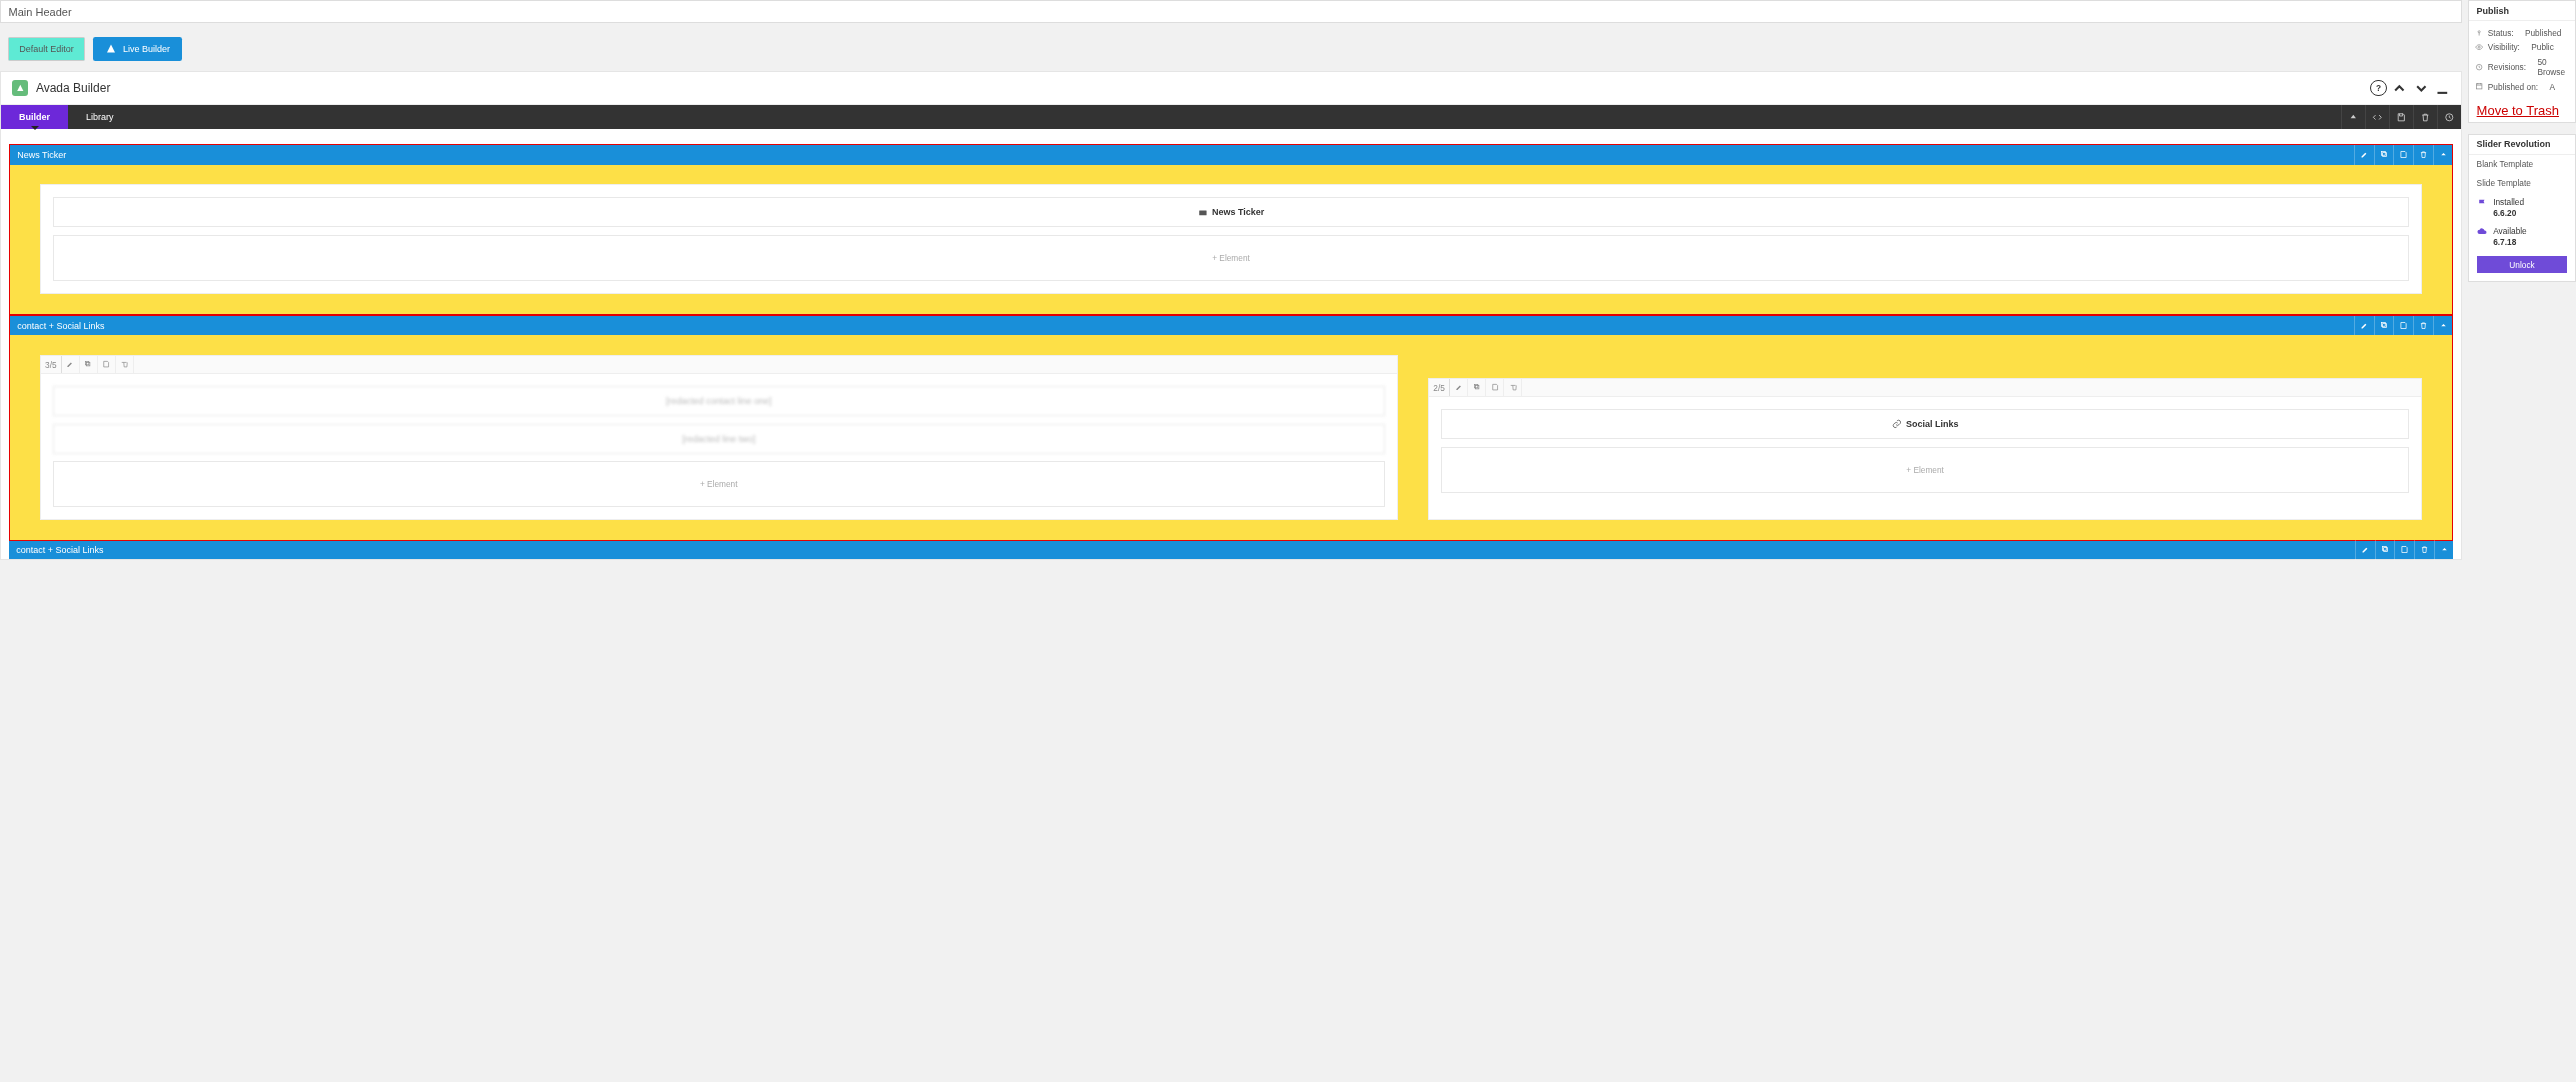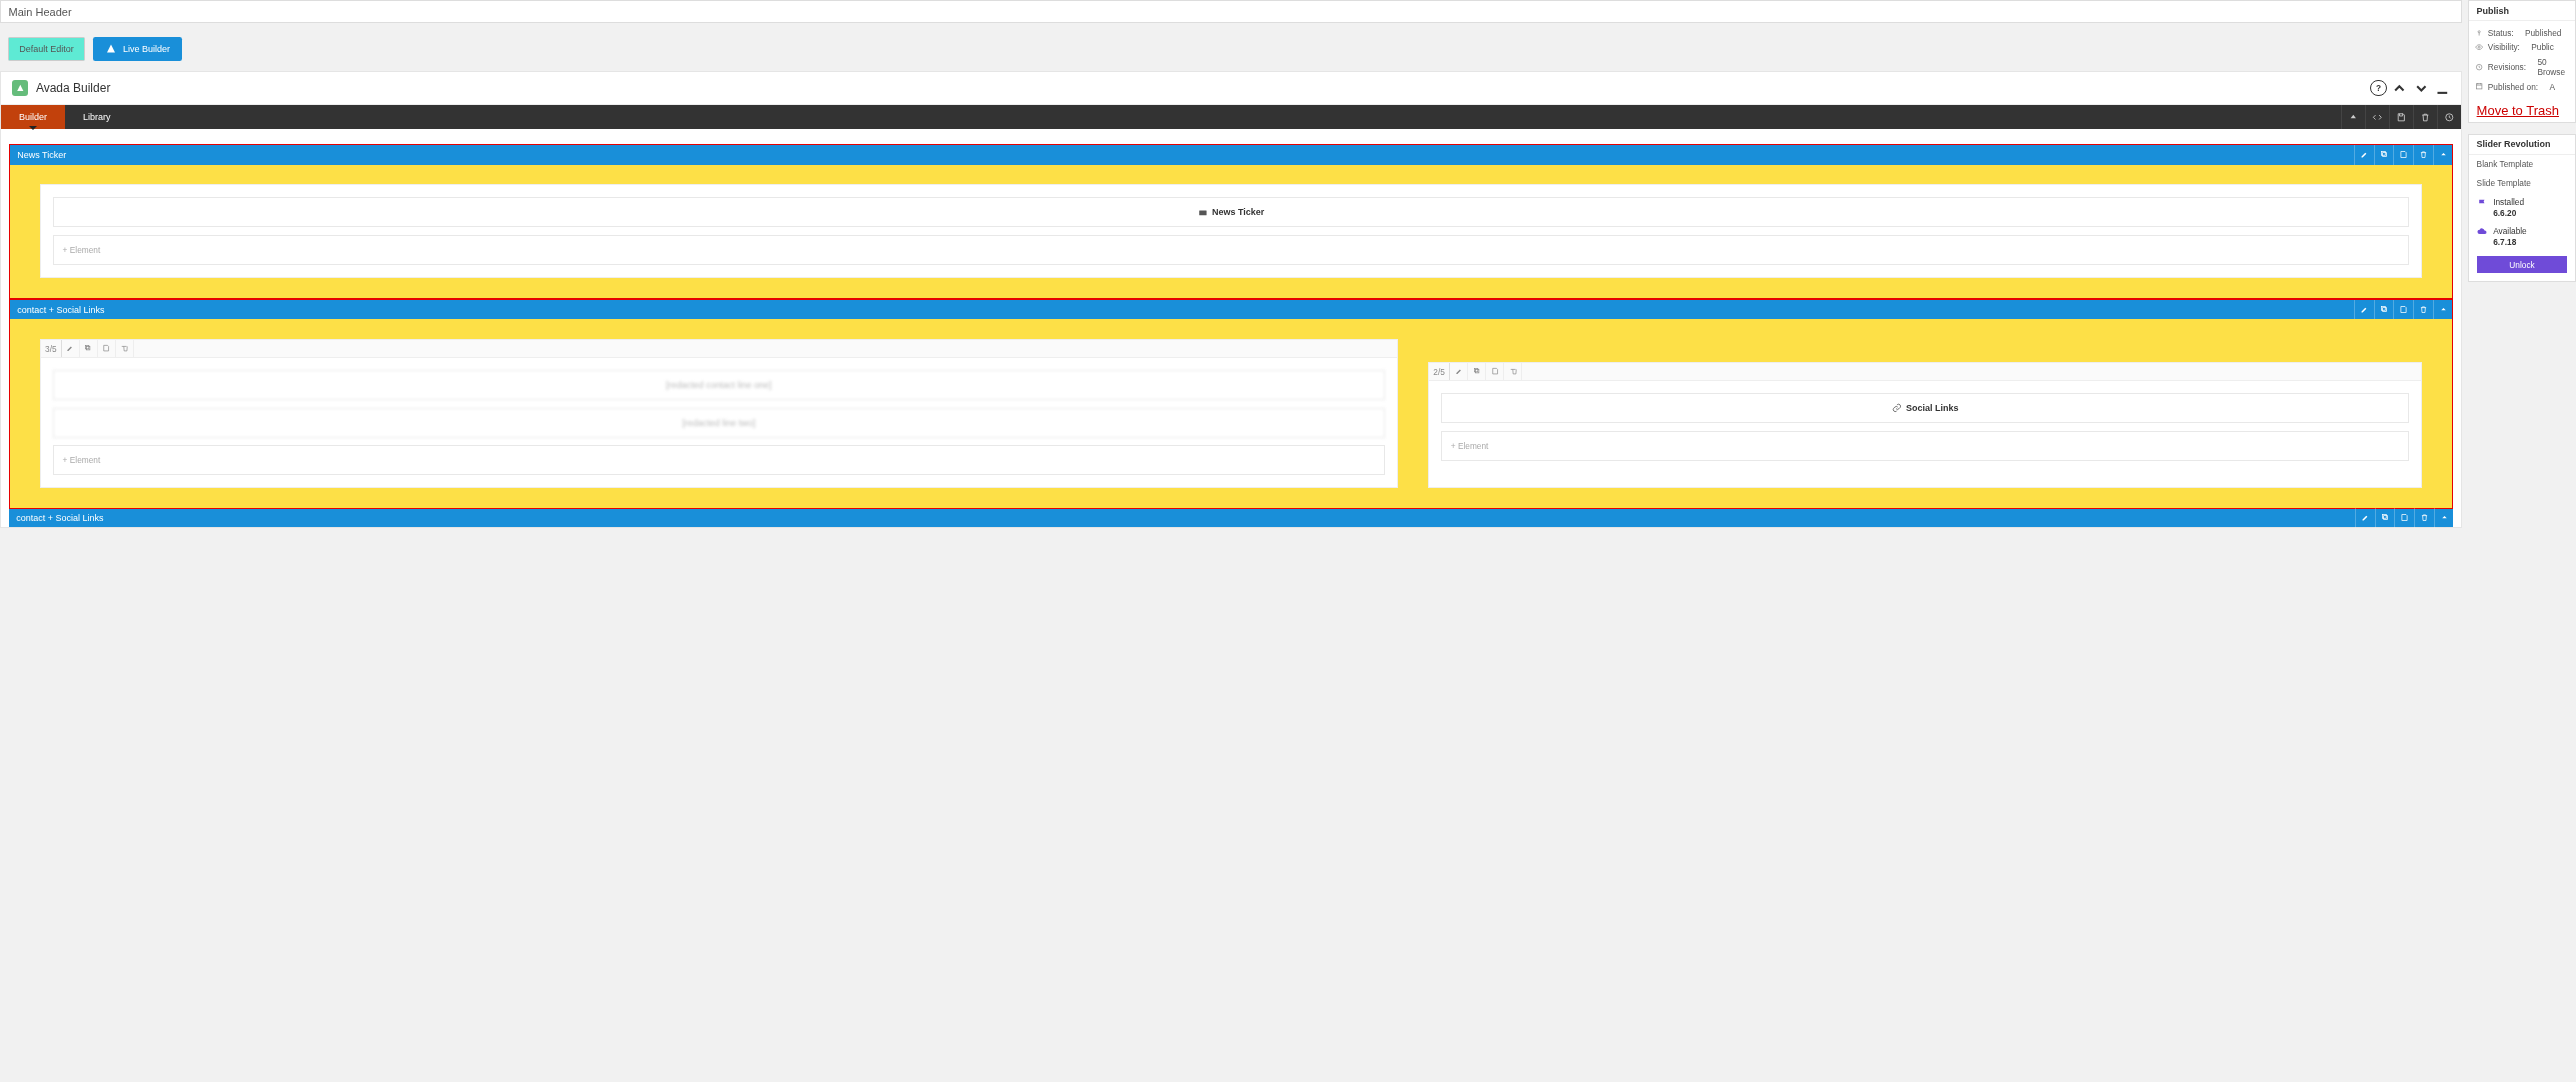--- a/index.html
+++ b/index.html
@@ -19,21 +19,21 @@
 .builder-head { display: flex; align-items: center; padding: 7.6px 10.6px; border-bottom: 0.8px solid #eee; }
 .builder-logo { width: 16.7px; height: 16.7px; background: #65bc7b; border-radius: 3px; margin-right: 7.6px; display: flex; align-items: center; justify-content: center; }
 .builder-logo svg { width: 10.6px; height: 10.6px; }
 .builder-title { font-size: 12px; color: #333; flex: 1; }
 .builder-head-icons { display: flex; align-items: center; gap: 4.5px; }
 .bhi { width: 16.7px; height: 16.7px; display: flex; align-items: center; justify-content: center; color: #333; cursor: pointer; }
 .bhi.circle { border: 1.1px solid #333; border-radius: 50%; font-size: 8.3px; font-weight: bold; }
 
 .builder-tabs { display: flex; background: #333; color: #fff; align-items: stretch; height: 24px; }
 .btab { padding: 0 18px; display: flex; align-items: center; font-size: 9px; cursor: pointer; position: relative; }
-.btab.active { background: #c2410c; }
+.btab.active { background: #6d28d9; font-weight: bold; }
 .btab.active::after { content: ""; position: absolute; bottom: -4.5px; left: 50%; transform: translateX(-50%); border: 4.5px solid transparent; border-top-color: #222; }
 .btab-fill { flex: 1; }
 .btab-icons { display: flex; }
 .bti { width: 24px; display: flex; align-items: center; justify-content: center; border-left: 0.8px solid #444; cursor: pointer; color: #ccc; }
 .bti svg { width: 10.6px; height: 10.6px; }
 
 .canvas { padding: 15px 7.6px 0; }
 .container { border: 0.8px solid #e60000; margin-bottom: 0; background: #fde047; }
 .container-head { background: #198fd9; color: #fff; display: flex; align-items: center; height: 19.7px; font-size: 9px; }
 .ch-title { padding: 0 7.6px; flex: 1; }
@@ -49,21 +49,21 @@
 .col.w2 { flex: 1; margin-top: 23px; }
 .col-head { display: flex; align-items: center; border-bottom: 0.8px solid #eee; background: #fafafa; height: 18px; }
 .col-frac { padding: 0 4.5px; font-size: 8.3px; color: #888; border-right: 0.8px solid #ddd; height: 100%; display: flex; align-items: center; }
 .coli { width: 18px; height: 18px; display: flex; align-items: center; justify-content: center; border-right: 0.8px solid #eee; color: #888; cursor: pointer; }
 .coli svg { width: 8.3px; height: 8.3px; }
 .col-body { padding: 12px; }
 
 .el { border: 0.8px solid #e8e8e8; padding: 9px; margin-bottom: 7.6px; text-align: center; font-size: 9px; color: #333; display: flex; align-items: center; justify-content: center; gap: 4.5px; }
 .el svg { width: 9.8px; height: 9.8px; color: #555; }
 .el.blur { color: #bbb; filter: blur(1.5px); }
-.el-add { border: 0.8px solid #e8e8e8; padding: 9px; text-align: left; font-size: 8.3px; color: #aaa; cursor: pointer; }
+.el-add { border: 0.8px solid #e8e8e8; padding: 17px; text-align: center; font-size: 8.3px; color: #aaa; cursor: pointer; }
 .el-add::before { content: "+ "; }
 
 
 .box { background: #fff; border: 0.8px solid #ddd; margin-bottom: 10.6px; }
 .box-h { padding: 4.5px 7.6px; border-bottom: 0.8px solid #eee; font-size: 9px; font-weight: bold; }
 .box-b { padding: 4.5px 6px; font-size: 8.3px; color: #555; }
 .box-row { display: flex; align-items: center; gap: 4.5px; padding: 2.3px 0; }
 .box-row svg { width: 8.3px; height: 8.3px; color: #888; flex-shrink: 0; }
 .trash { color: #c00; text-decoration: underline; font-size: 13px; padding: 4.5px 7.6px; display: block; cursor: pointer; }
 .rev-item { display: flex; gap: 6px; padding: 3.8px 7.6px; font-size: 8.3px; align-items: flex-start; }

